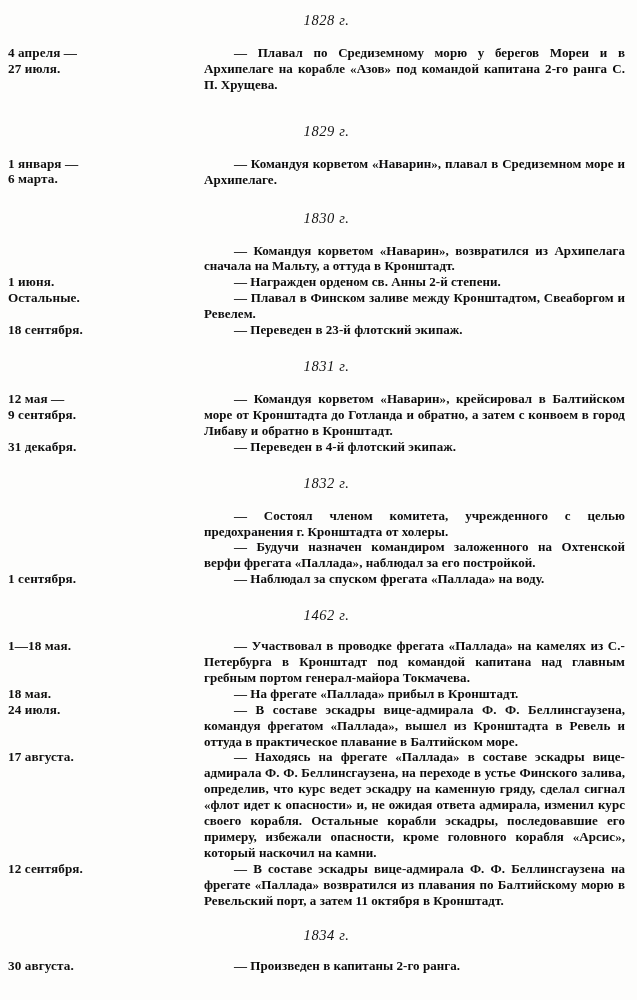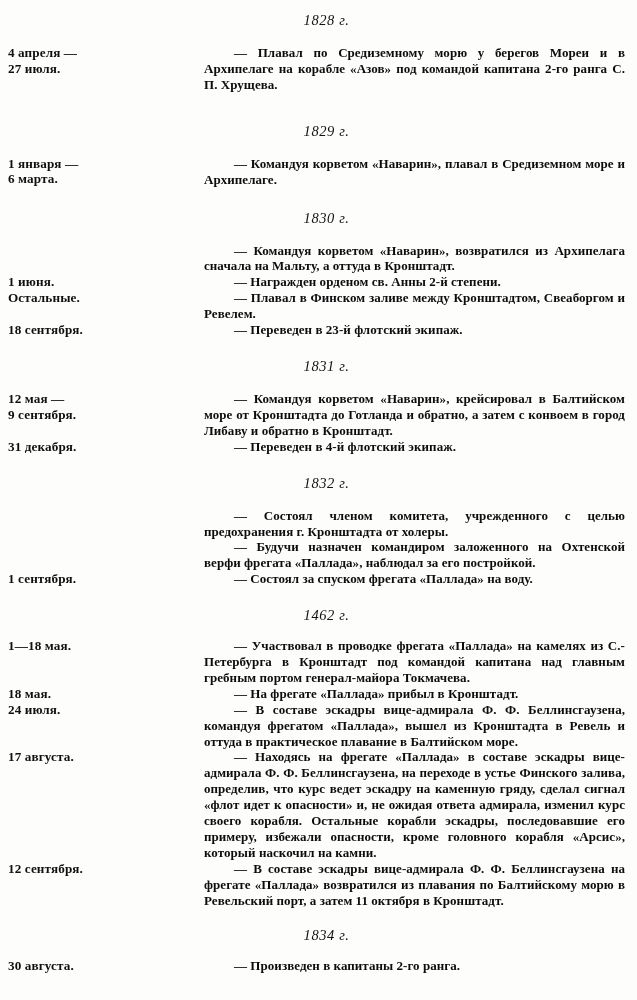--- a/index.html
+++ b/index.html
@@ -156,21 +156,21 @@
     <div class="entry">
       <div class="date-col"></div>
       <div class="body-col">— Состоял членом комитета, учрежденного с целью предохранения г. Кронштадта от холеры.</div>
     </div>
     <div class="entry">
       <div class="date-col"></div>
       <div class="body-col">— Будучи назначен командиром заложенного на Охтенской верфи фрегата «Паллада», наблюдал за его постройкой.</div>
     </div>
     <div class="entry">
       <div class="date-col">1 сентября.</div>
-      <div class="body-col">— Состоял за спуском фрегата «Паллада» на воду.</div>
+      <div class="body-col">— Наблюдал за спуском фрегата «Паллада» на воду.</div>
     </div>
   </div>
 
   <div class="sp-20"></div>
 
   <div class="year-head">1462 г.</div>
   <div class="sp-14"></div>
   <div class="group">
     <div class="entry">
       <div class="date-col">1—18 мая.</div>

